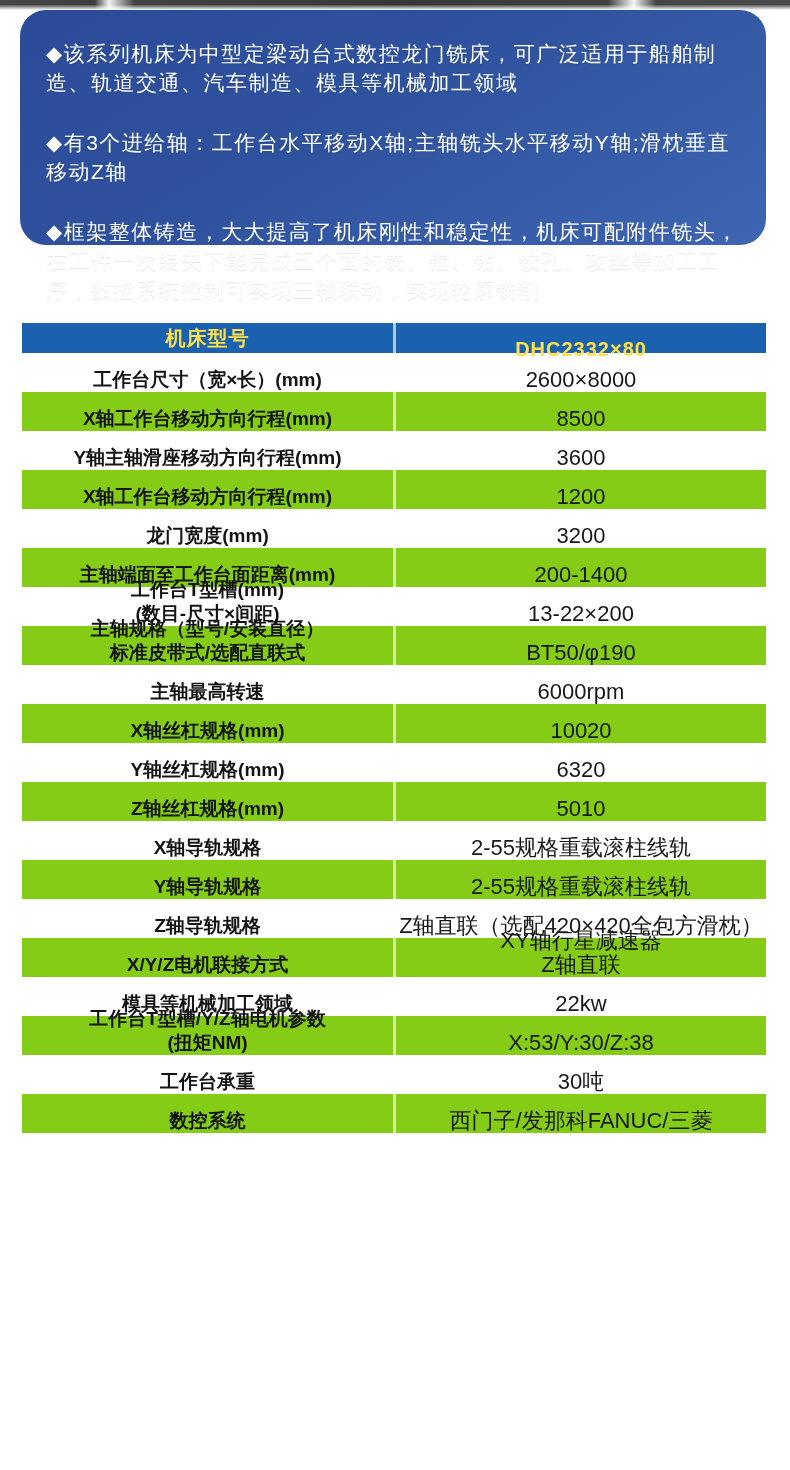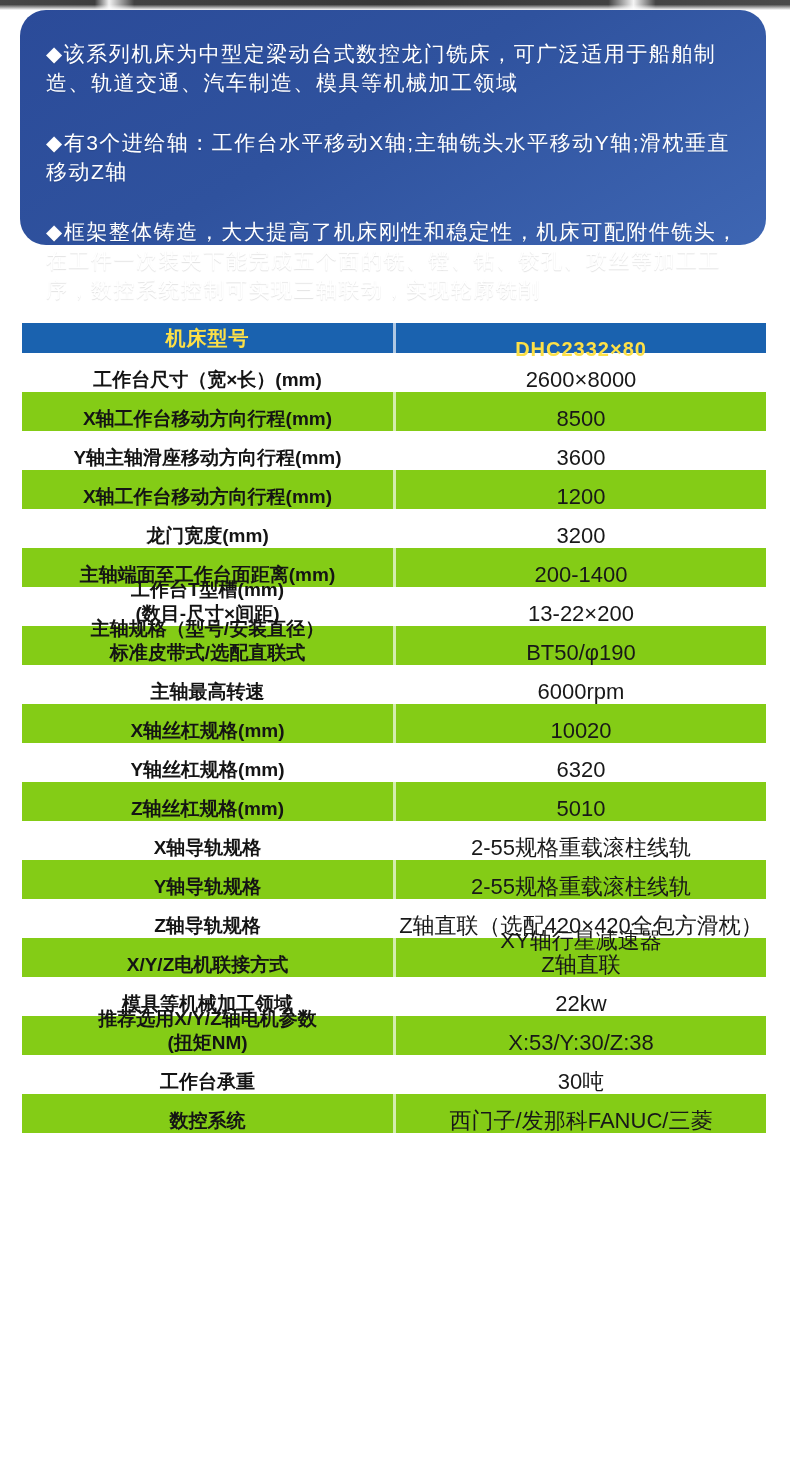--- a/index.html
+++ b/index.html
@@ -143,21 +143,21 @@
         <div class="tdivider"></div>
         <div class="tcell tvalue">XY轴行星减速器
 Z轴直联</div>
       </div>
       <div class="trow">
         <div class="tcell tlabel">模具等机械加工领域</div>
         <div class="tdivider"></div>
         <div class="tcell tvalue">22kw</div>
       </div>
       <div class="trow alt">
-        <div class="tcell tlabel">推荐选用X/Y/Z轴电机参数
+        <div class="tcell tlabel">工作台T型槽/Y/Z轴电机参数
 (扭矩NM)</div>
         <div class="tdivider"></div>
         <div class="tcell tvalue">X:53/Y:30/Z:38</div>
       </div>
       <div class="trow">
         <div class="tcell tlabel">工作台承重</div>
         <div class="tdivider"></div>
         <div class="tcell tvalue">30吨</div>
       </div>
       <div class="trow alt">

